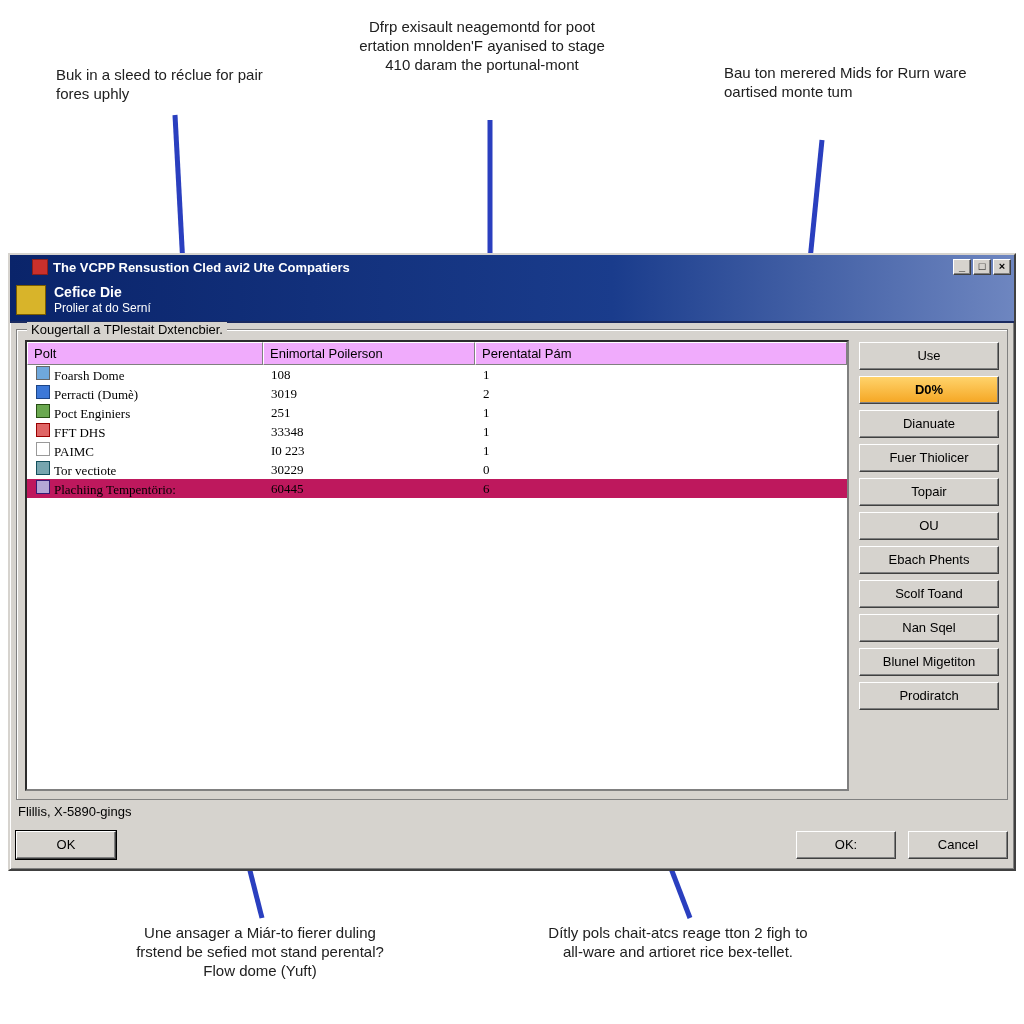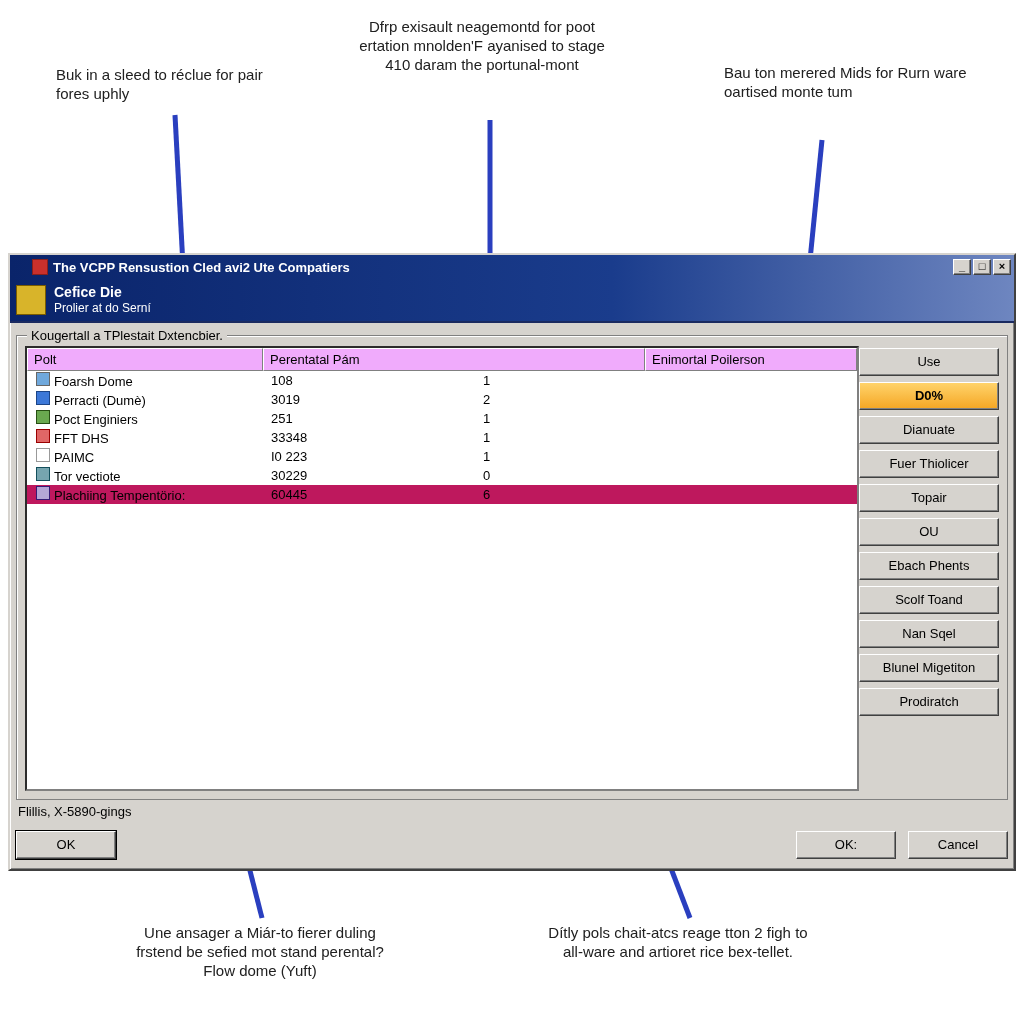--- a/index.html
+++ b/index.html
@@ -86,24 +86,24 @@
 
   .client {
     position:absolute; left:6px; right:6px; top:74px; bottom:50px;
     display:flex; flex-direction:column;
   }
 
   .groupbox {
     position:relative;
     border:1px solid #808080;
     box-shadow: inset 1px 1px 0 #fff;
-    margin-top:6px;
+    margin-top:0;
     padding:10px 8px 8px 8px;
     flex:1;
-    display:flex; 
+    display:flex; gap:10px;
   }
   .groupbox > legend {
     position:absolute; top:-8px; left:10px;
     background:#d6d3ce; padding:0 4px;
     font-size:13px;
   }
 
   
   .listview {
     flex:1;
@@ -124,21 +124,21 @@
     white-space:nowrap; overflow:hidden;
   }
   .lv-body { flex:1; overflow:auto; background:#fff;}
   .lv-row {
     display:flex; align-items:center;
     height:19px; padding-left:2px;
     font-size:13px;
   }
   .lv-row.selected { background:#be185d; }
   .lv-row .cell {
-    padding:0 6px; overflow:hidden; white-space:nowrap;
+    padding:0 6px; overflow:hidden; white-space:nowrap;font-family:Liberation Serif, serif;
   }
   .rowicon {
     width:14px; height:14px; margin:0 4px 0 1px;
     display:inline-block; flex:0 0 14px;
     border:1px solid #666; background:#6fa8dc;
   }
   .rowicon.i1 { background:#3c78d8; border-color:#1c4587;}
   .rowicon.i2 { background:#6aa84f; border-color:#274e13;}
   .rowicon.i3 { background:#e06666; border-color:#990000;}
   .rowicon.i4 { background:#ffffff; border-color:#999;}
@@ -237,22 +237,22 @@
     </div>
   </div>
 
   <div class="client">
     <div class="groupbox">
       <legend>Kougertall a TPlestait Dxtencbier.</legend>
 
       <div class="listview">
         <div class="lv-head">
           <div class="col c0">Polt</div>
+          <div class="col c1">Enimortal Poilerson</div>
           <div class="col c2">Perentatal Pám</div>
-          <div class="col c1">Enimortal Poilerson</div>
         </div>
         <div class="lv-body" id="lv-body">
             <div class="lv-row">
               <div class="cell c0"><span class="rowicon i0"></span><span>Foarsh Dome</span></div>
               <div class="cell c1">108</div>
               <div class="cell c2">1</div>
             </div>
             <div class="lv-row">
               <div class="cell c0"><span class="rowicon i1"></span><span>Perracti (Dumè)</span></div>
               <div class="cell c1">3019</div>

